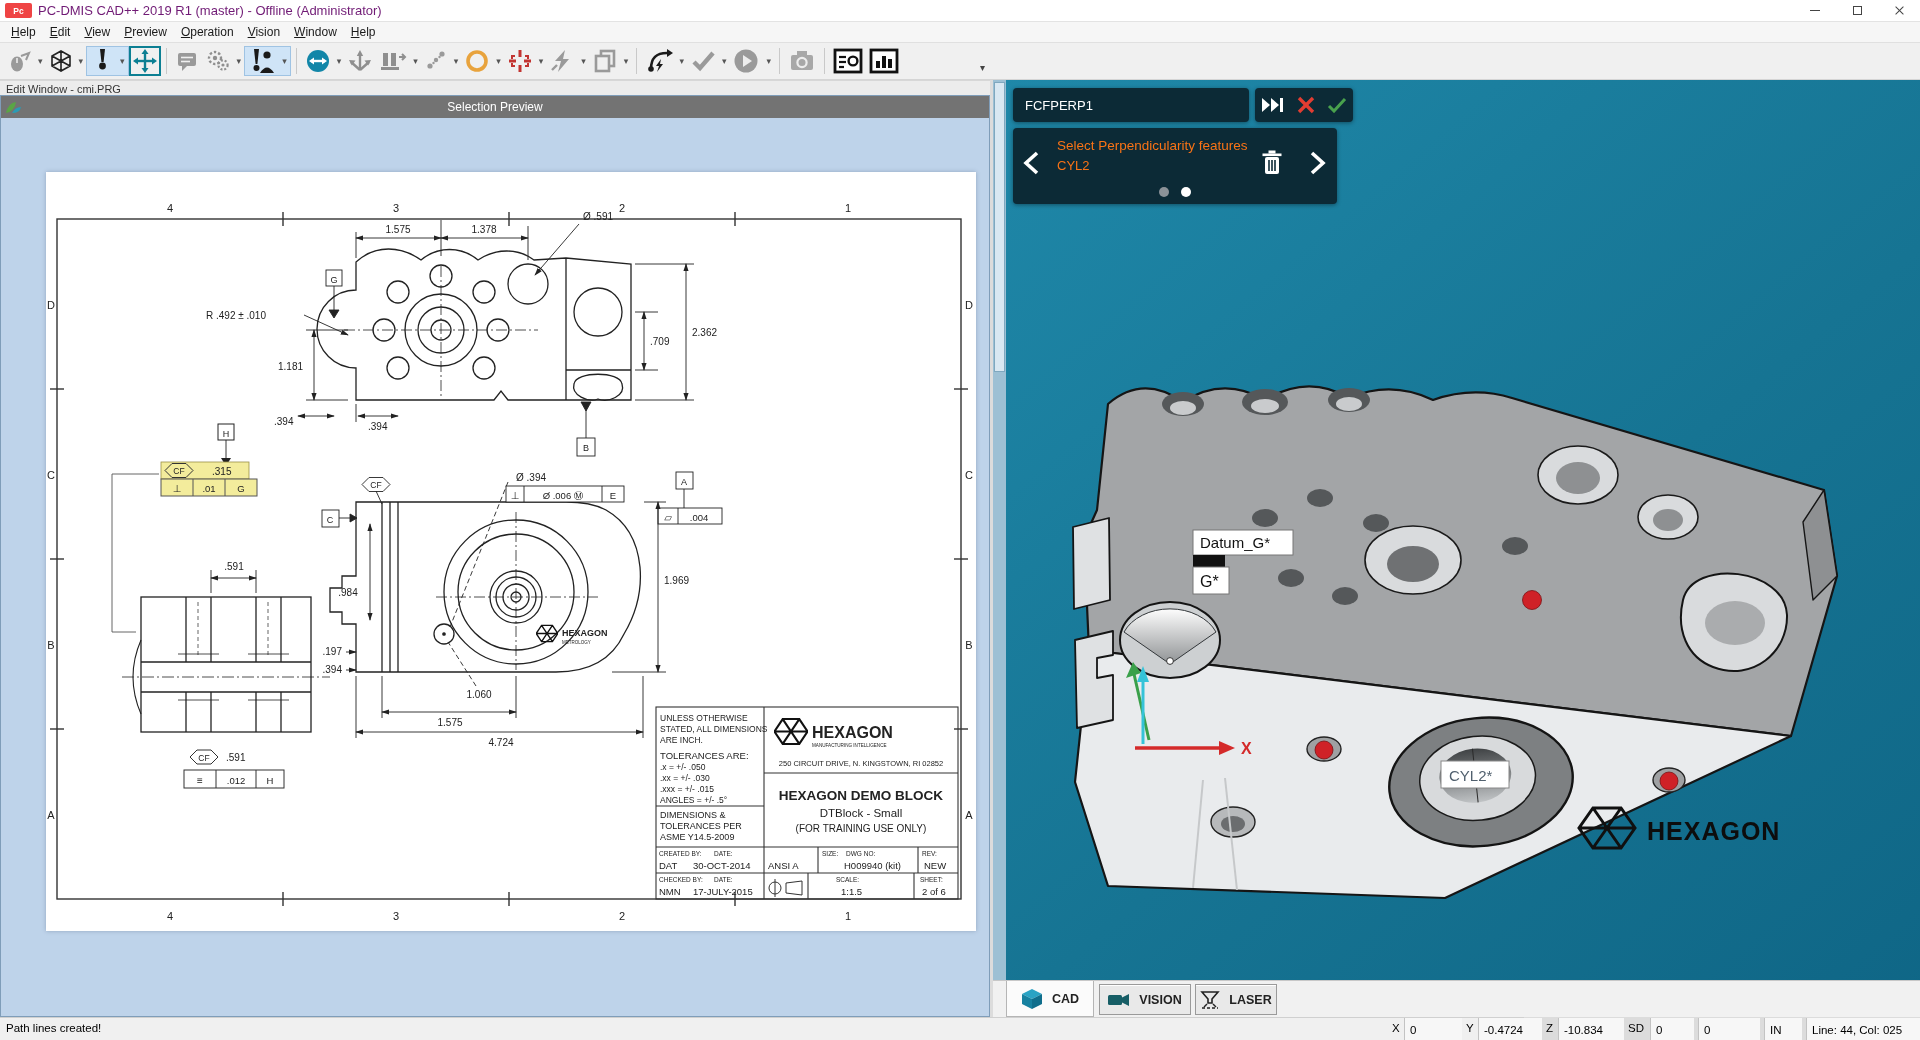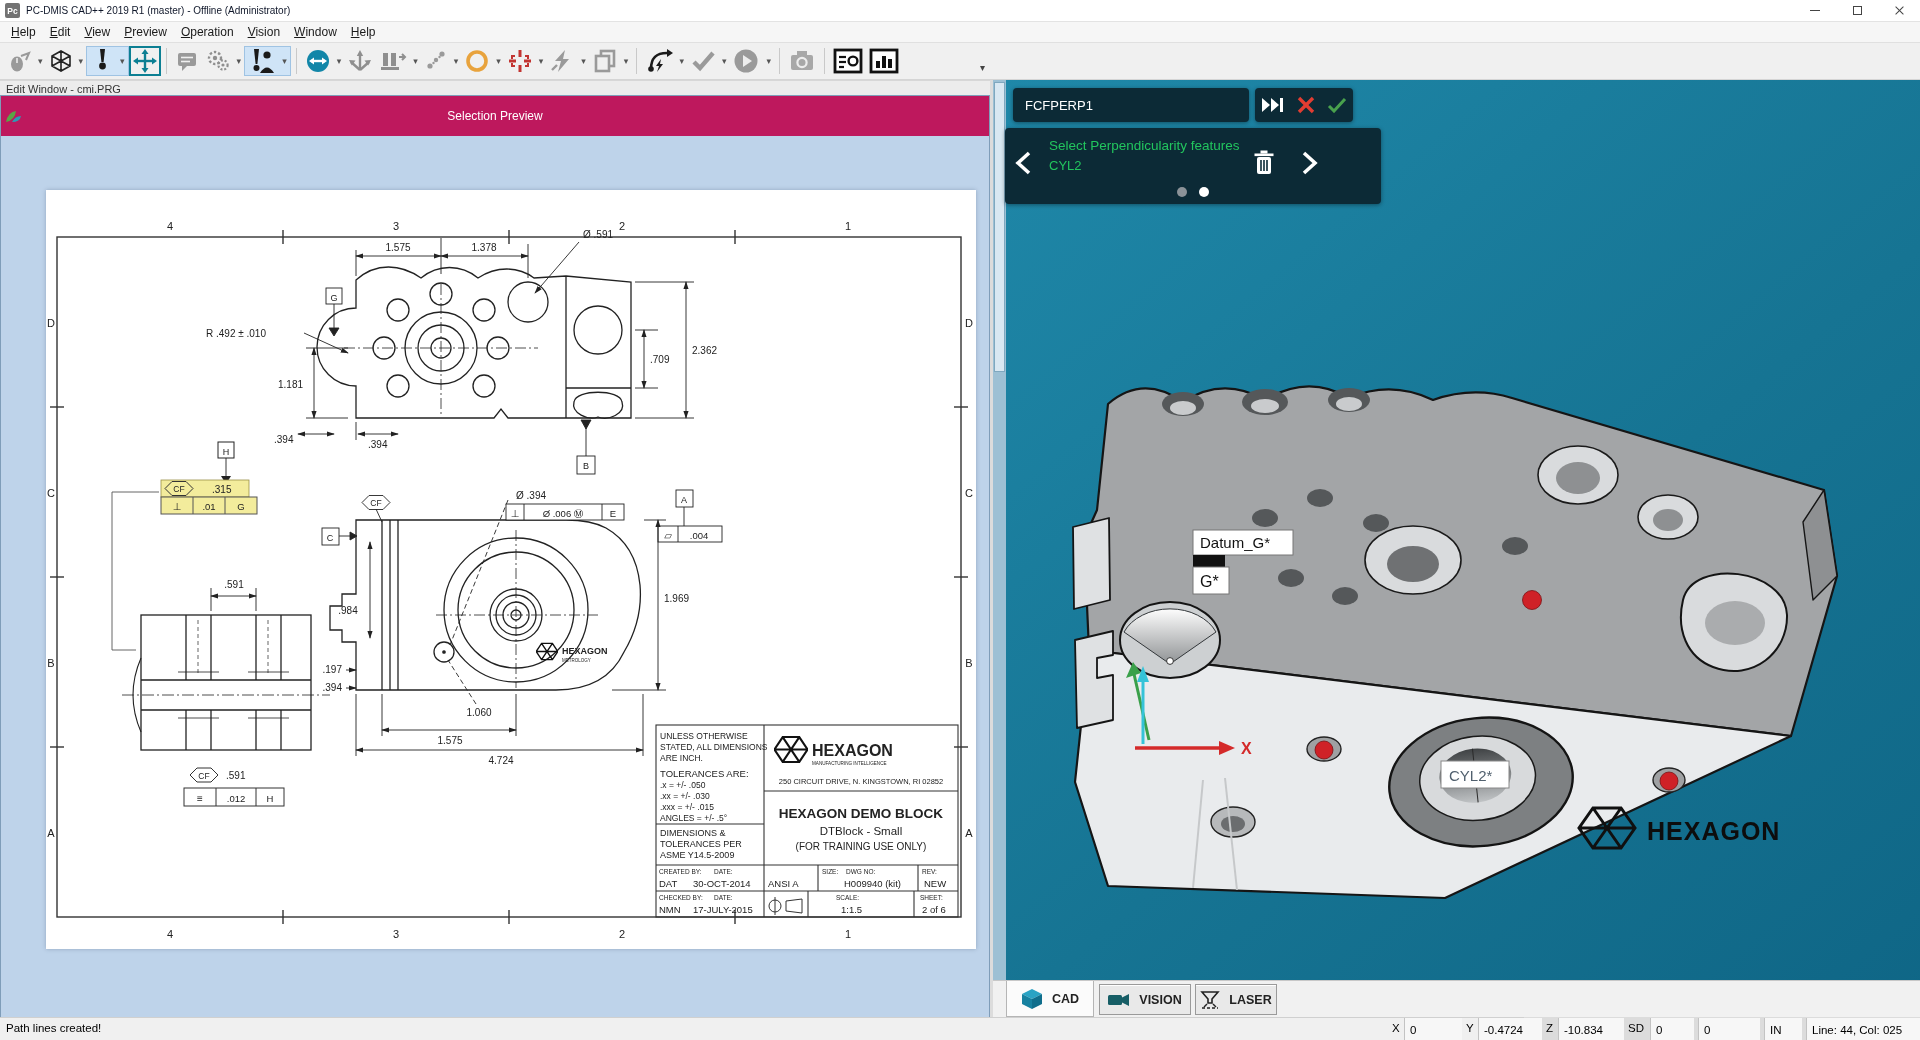--- a/index.html
+++ b/index.html
@@ -2,23 +2,23 @@
 <html><head>
 <meta charset="utf-8">
 <style>
   * { margin:0; padding:0; box-sizing:border-box; }
   html,body { width:1920px; height:1040px; overflow:hidden; background:#dcdcdc;
               font-family:"Liberation Sans", sans-serif; }
 
   
   #titlebar { position:absolute; top:0; left:0; width:1920px; height:22px; background:#ffffff;
               display:flex; align-items:center; border-bottom:1px solid #e3e3e3; }
-  #app-icon { width:15px; height:15px; background:#737373; color:#fff; font-size:8.5px; font-weight:bold;
+  #app-icon { width:27px; height:15px; background:#ef4444; color:#fff; font-size:8.5px; font-weight:bold;
               display:flex; align-items:center; justify-content:center; margin:0 6px 0 5px; border-radius:2px;}
-  #win-title { font-size:10px; color:#0f172a; }
+  #win-title { font-size:13px; color:#701a75; }
   #win-controls { margin-left:auto; display:flex; height:100%; }
   .wc { width:42px; height:100%; display:flex; align-items:center; justify-content:center; }
   .glyph-min { width:10px; height:0; border-bottom:1px solid #444; }
   .glyph-max { width:9px; height:9px; border:1px solid #444; }
   .glyph-close { position:relative; width:11px; height:11px; }
   .glyph-close::before,.glyph-close::after { content:""; position:absolute; left:5px; top:0; width:1px; height:11px; background:#444; }
   .glyph-close::before { transform:rotate(45deg);} .glyph-close::after { transform:rotate(-45deg);}
 
   
   #menubar { position:absolute; top:22px; left:0; width:1920px; height:21px; background:#f6f6f6;
@@ -39,41 +39,41 @@
   #tb-overflow { position:absolute; left:980px; top:62px; font-size:10px; color:#444; }
 
   
   #edit-strip { position:absolute; top:80px; left:0; width:990px; height:15px; background:#ececec;
                 overflow:hidden; border-top:1px solid #d7d7d7;padding-left:40px; }
   #edit-strip span { position:absolute; left:6px; top:2px; font-size:11px; color:#333; }
 
   
   #sel-window { position:absolute; top:95px; left:0; width:990px; height:922px;
                 border:1px solid #7f9db9; background:#bed3ea; }
-  #sel-titlebar { height:40px; background:#be185d; display:flex; align-items:center; position:relative; }
+  #sel-titlebar { height:22px; background:#737373; display:flex; align-items:center; position:relative; }
   #sel-title { position:absolute; left:0; right:0; text-align:center; color:#fff; font-size:12px; }
   #sel-titlebar svg { margin-left:3px; z-index:1; }
   #sel-viewport { position:relative; width:100%; height:898px; background:#bed3ea; overflow:hidden; }
   #sheet { position:absolute; left:45px; top:54px; width:930px; height:759px; background:#ffffff;
            box-shadow:0 0 4px rgba(60,80,110,.35); }
   #sheet svg text { fill:#222; }
 
   
   #right-panel { position:absolute; top:80px; left:993px; width:927px; height:937px;
                  background:linear-gradient(140deg,#1f88a9 0%, #167493 55%, #0f6686 100%); }
   #v-scroll { position:absolute; left:0; top:0; width:13px; height:900px; background:#9dc0d4; }
   #v-scroll .thumb { position:absolute; left:1px; top:2px; width:11px; height:290px; background:#d9e8f2; border:1px solid #7fa8bf; }
   #view3d { position:absolute; left:0; top:0; width:927px; height:900px; }
 
   
   .dlg-box { position:absolute; background:#0c2a36; border-radius:4px; box-shadow:0 1px 4px rgba(0,0,0,.4); }
   #dlg-name { left:20px; top:8px; width:236px; height:34px; color:#fff; font-size:13px;
               display:flex; align-items:center; padding-left:12px; }
   #dlg-ctrl { left:262px; top:8px; width:98px; height:34px; display:flex; align-items:center; justify-content:space-around; }
-  #dlg-main { left:12px; top:48px; width:376px; height:76px; color:#22c55e; }
+  #dlg-main { left:20px; top:48px; width:324px; height:76px; color:#f97316; }
   #dlg-prompt { position:absolute; left:44px; top:10px; font-size:13.5px; }
   #dlg-feature { position:absolute; left:44px; top:30px; font-size:13px; }
   .chev { position:absolute; top:22px; width:20px; height:26px; }
   #chev-l { left:8px; } #chev-r { left:294px; }
   #dlg-trash { position:absolute; left:248px; top:22px; width:22px; height:26px; }
   .dots { position:absolute; bottom:7px; left:0; right:0; display:flex; justify-content:center; gap:12px; }
   .dot { width:10px; height:10px; border-radius:50%; }
   .dot.off { background:#8b9298; } .dot.on { background:#ffffff; }
 
   

